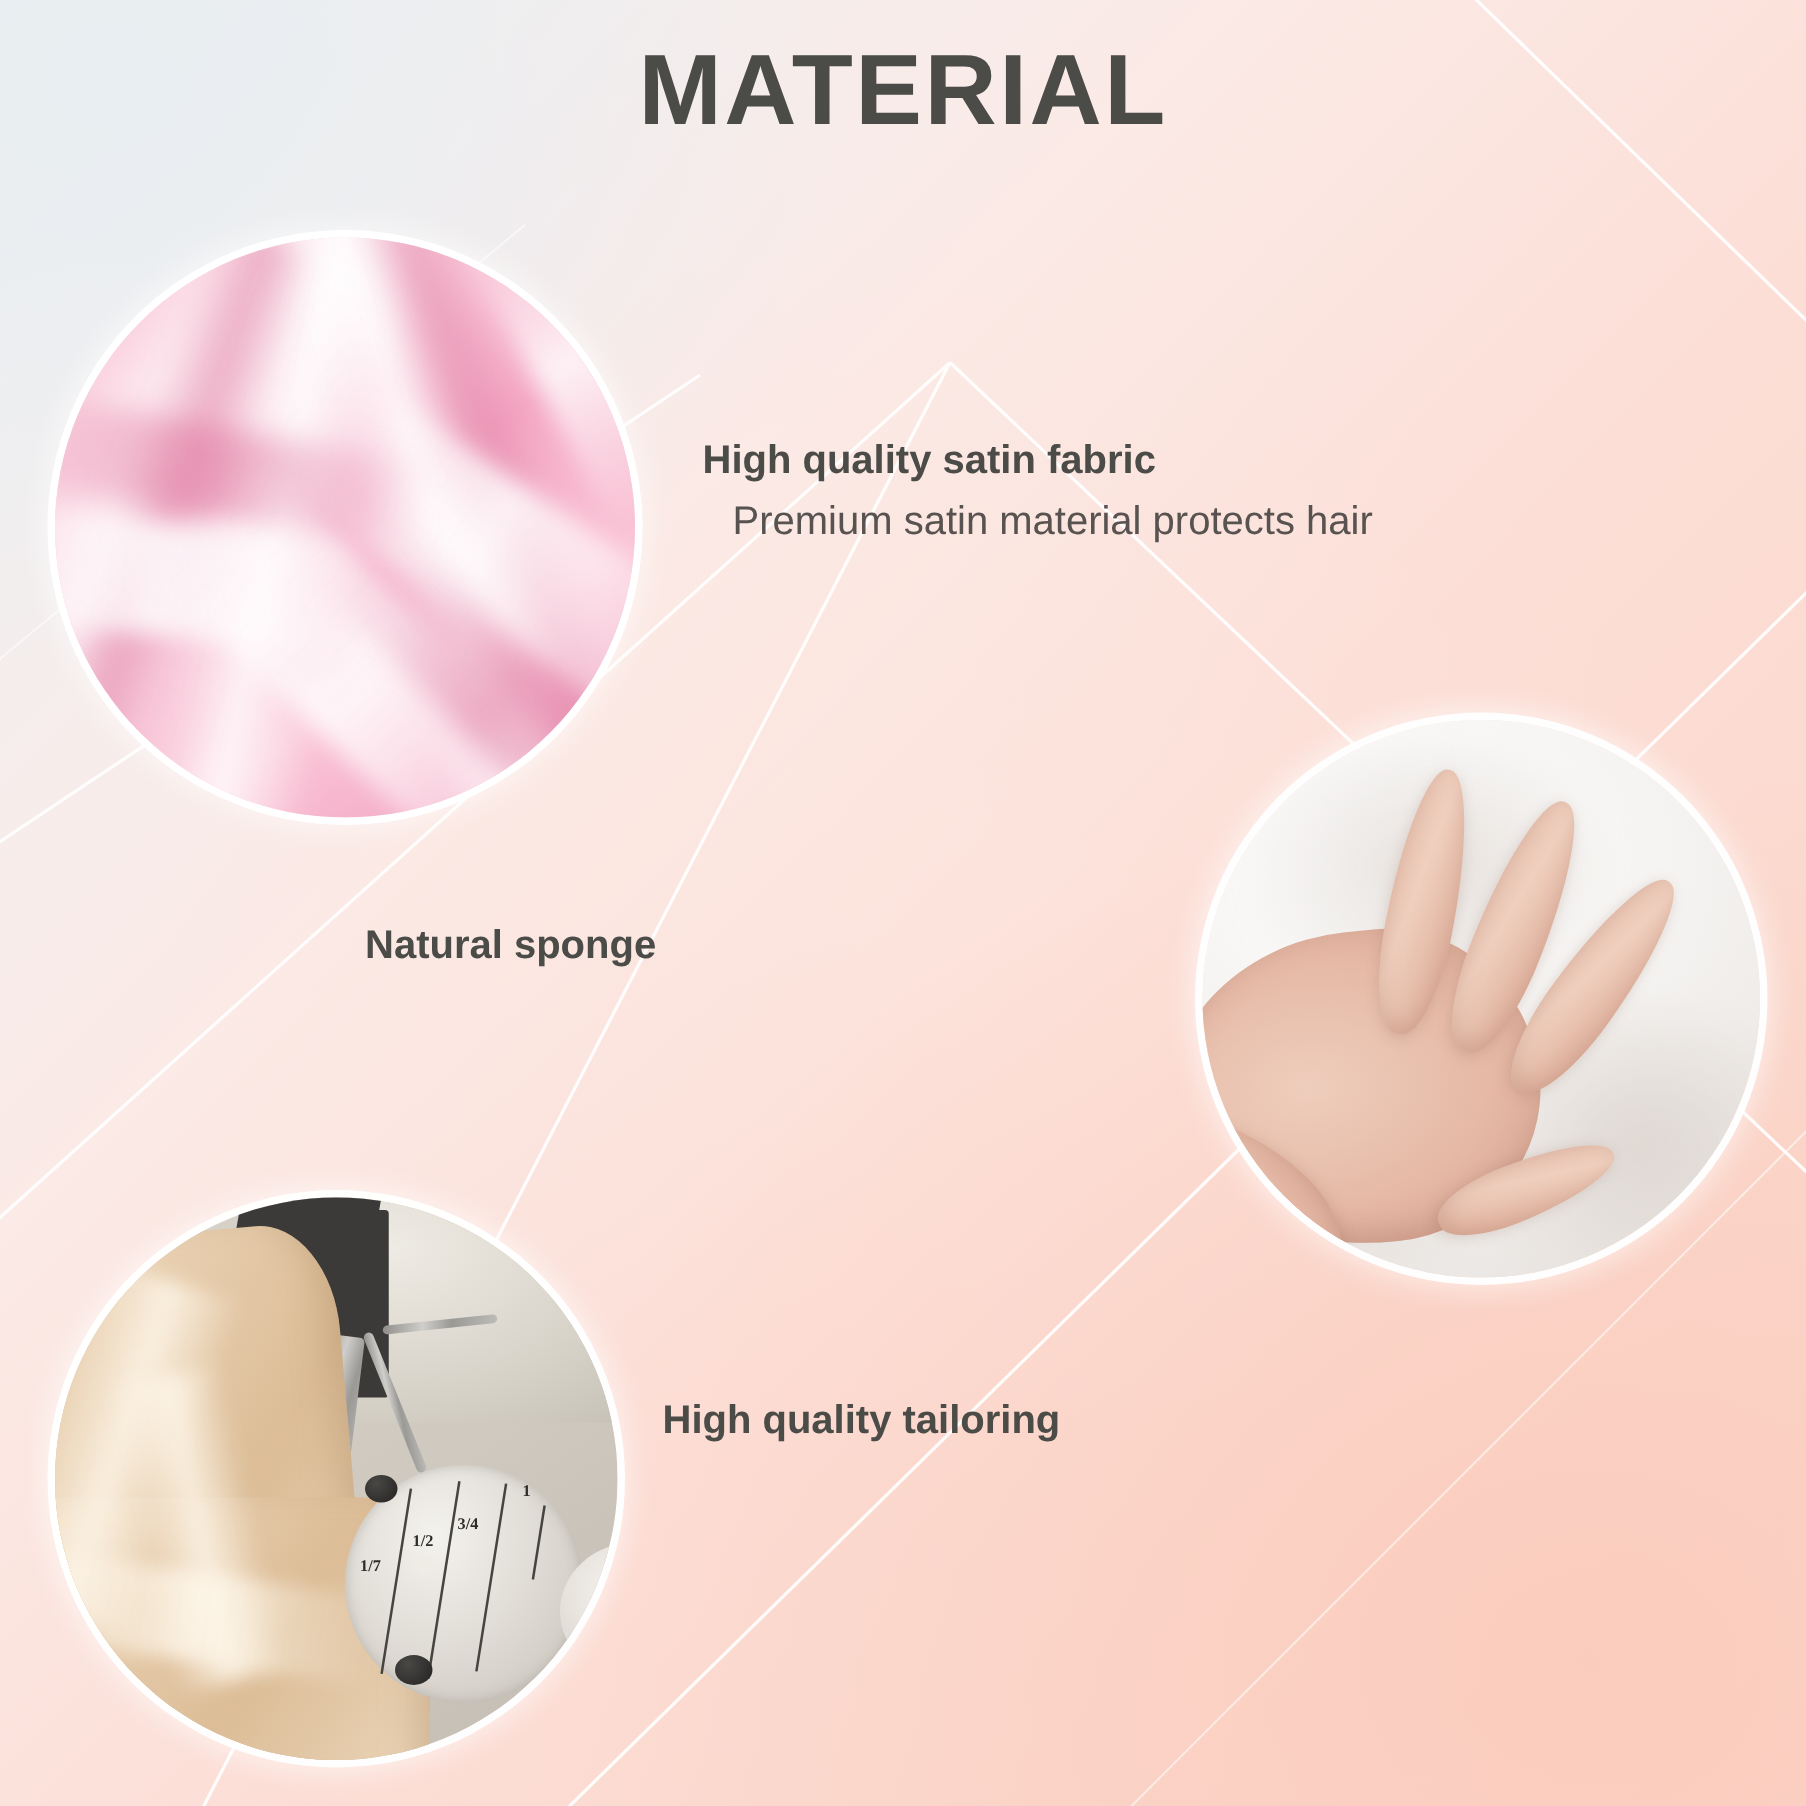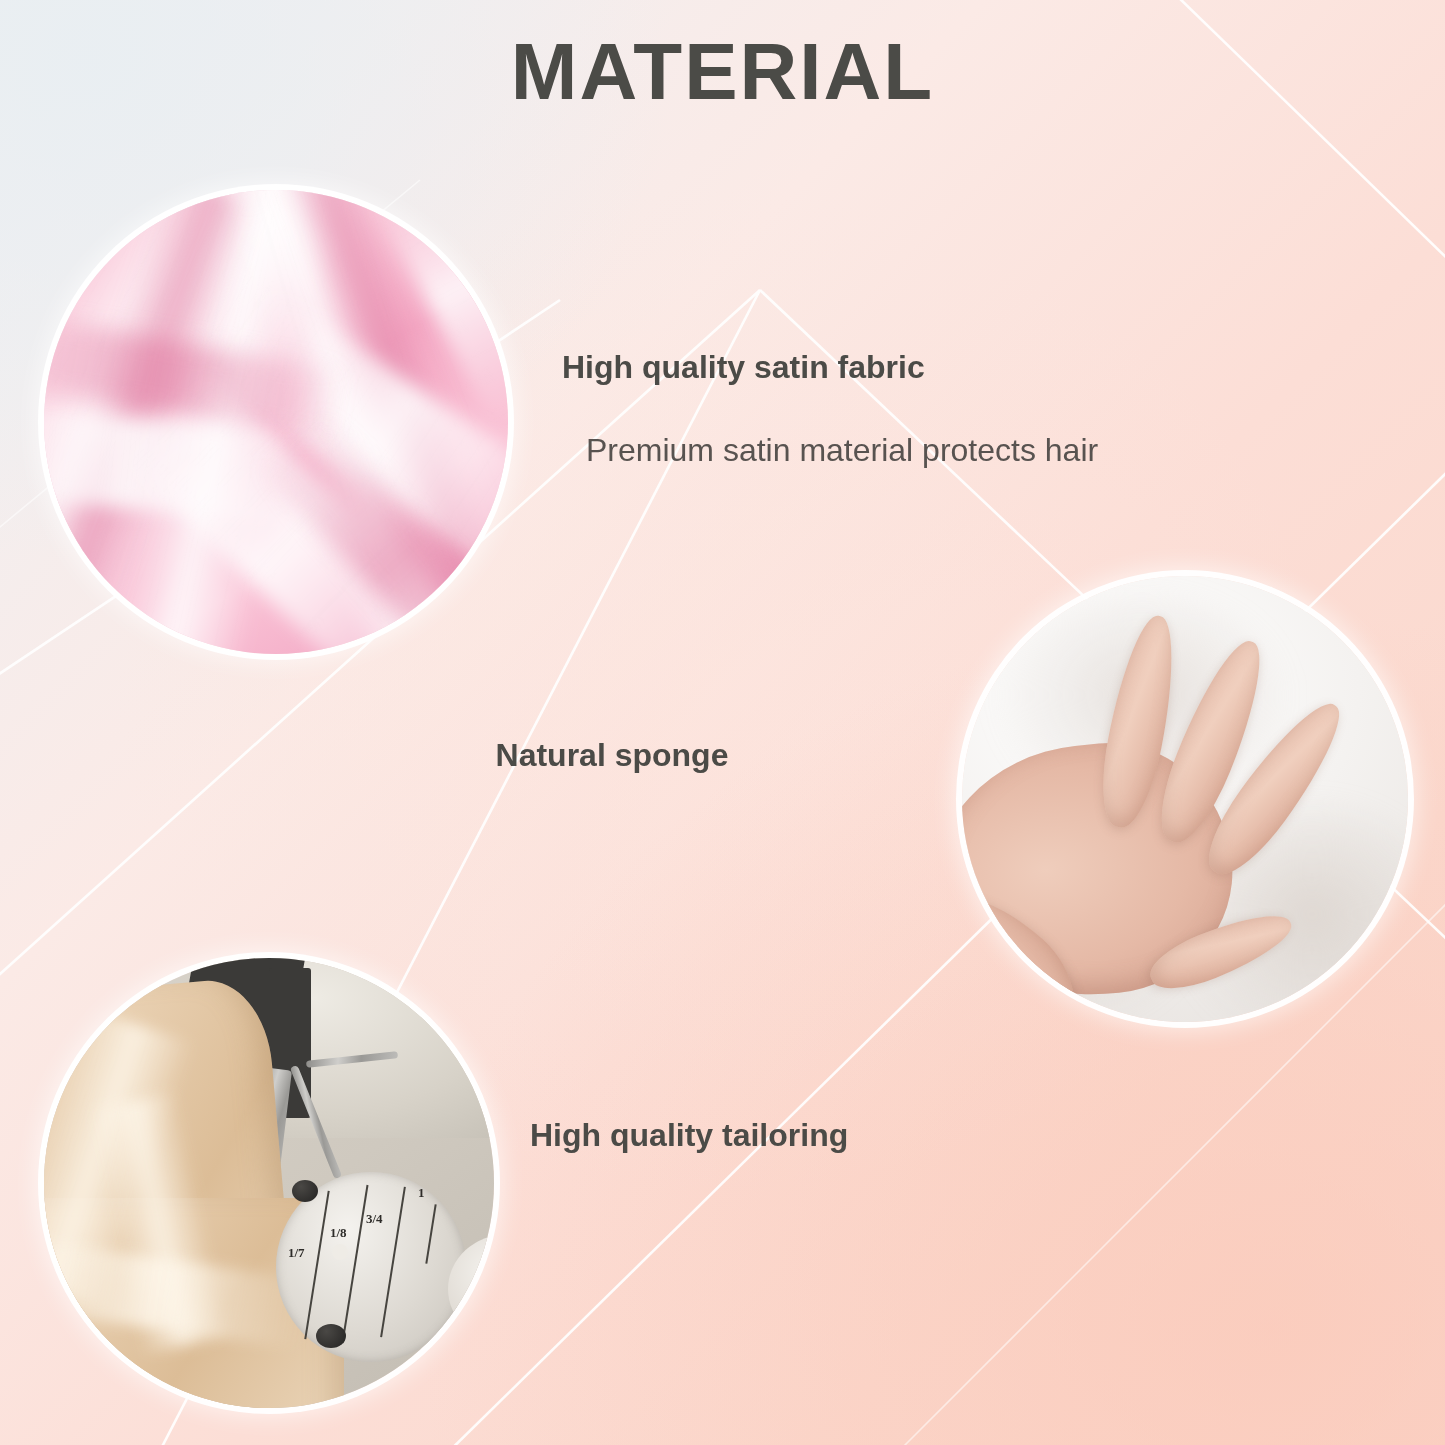--- a/index.html
+++ b/index.html
@@ -156,24 +156,24 @@
   }
   .feature .sub {
     font-size:32px;
     font-weight:normal;
     color:#585350;
     line-height:1.3;
     white-space:nowrap;
   }
 
   #feature-satin   { left:562px; top:348px;  text-align:left; }
-  #feature-satin .sub { margin-top:44px; padding-left:24px; }
+  #feature-satin .sub { margin-top:10px; padding-left:24px; }
 
   #feature-sponge  { left:232px; top:736px;  text-align:left; width:700px; }
-  #feature-sponge .head { text-align:center; padding-left:60px; }
+  #feature-sponge .head { padding-left:60px; }
   #feature-sponge .sub  { margin-top:26px; text-align:left; }
 
   #feature-tailor  { left:530px; top:1116px; text-align:center; }
   #feature-tailor .sub { margin-top:24px; padding-left:28px; }
 </style>
 </head>
 <body>
 
 <div id="stage">
 
@@ -252,21 +252,21 @@
       <div class="guide-disc" style="left:232px; top:214px; width:190px; height:190px;"></div>
       <div class="guide-line" style="left:272px; top:232px; height:150px; transform:rotate(9deg);"></div>
       <div class="guide-line" style="left:310px; top:226px; height:160px; transform:rotate(9deg);"></div>
       <div class="guide-line" style="left:348px; top:228px; height:152px; transform:rotate(9deg);"></div>
       <div class="guide-line" style="left:386px; top:246px; height:60px;  transform:rotate(9deg);"></div>
 
       <div class="guide-label" style="left:244px; top:288px;">
         <span class="num">1/7</span>
       </div>
       <div class="guide-label" style="left:286px; top:268px;">
-        <span class="num">1/8</span>
+        <span class="num">1/2</span>
       </div>
       <div class="guide-label" style="left:322px; top:254px;">
         <span class="num">3/4</span>
       </div>
       <div class="guide-label" style="left:374px; top:228px;">
         <span class="num">1</span>
       </div>
 
       <div class="screw" style="left:248px; top:222px; width:26px; height:22px;"></div>
       <div class="screw" style="left:272px; top:366px; width:30px; height:24px;"></div>

